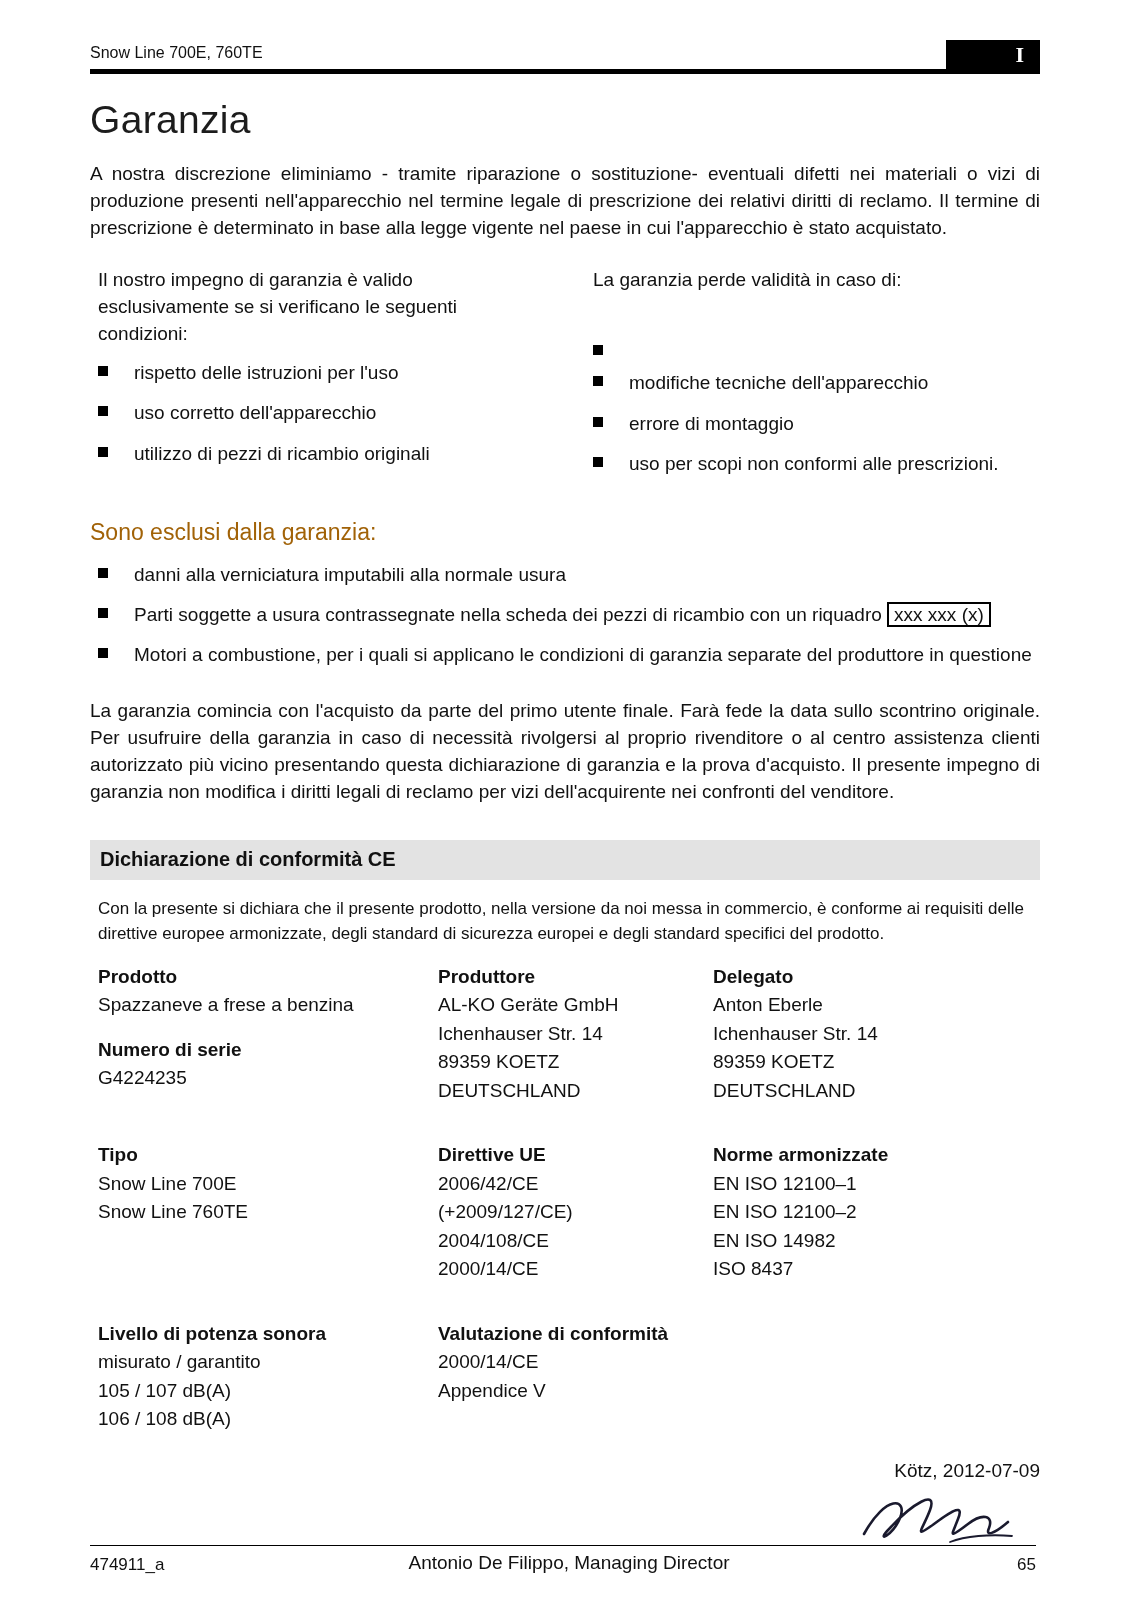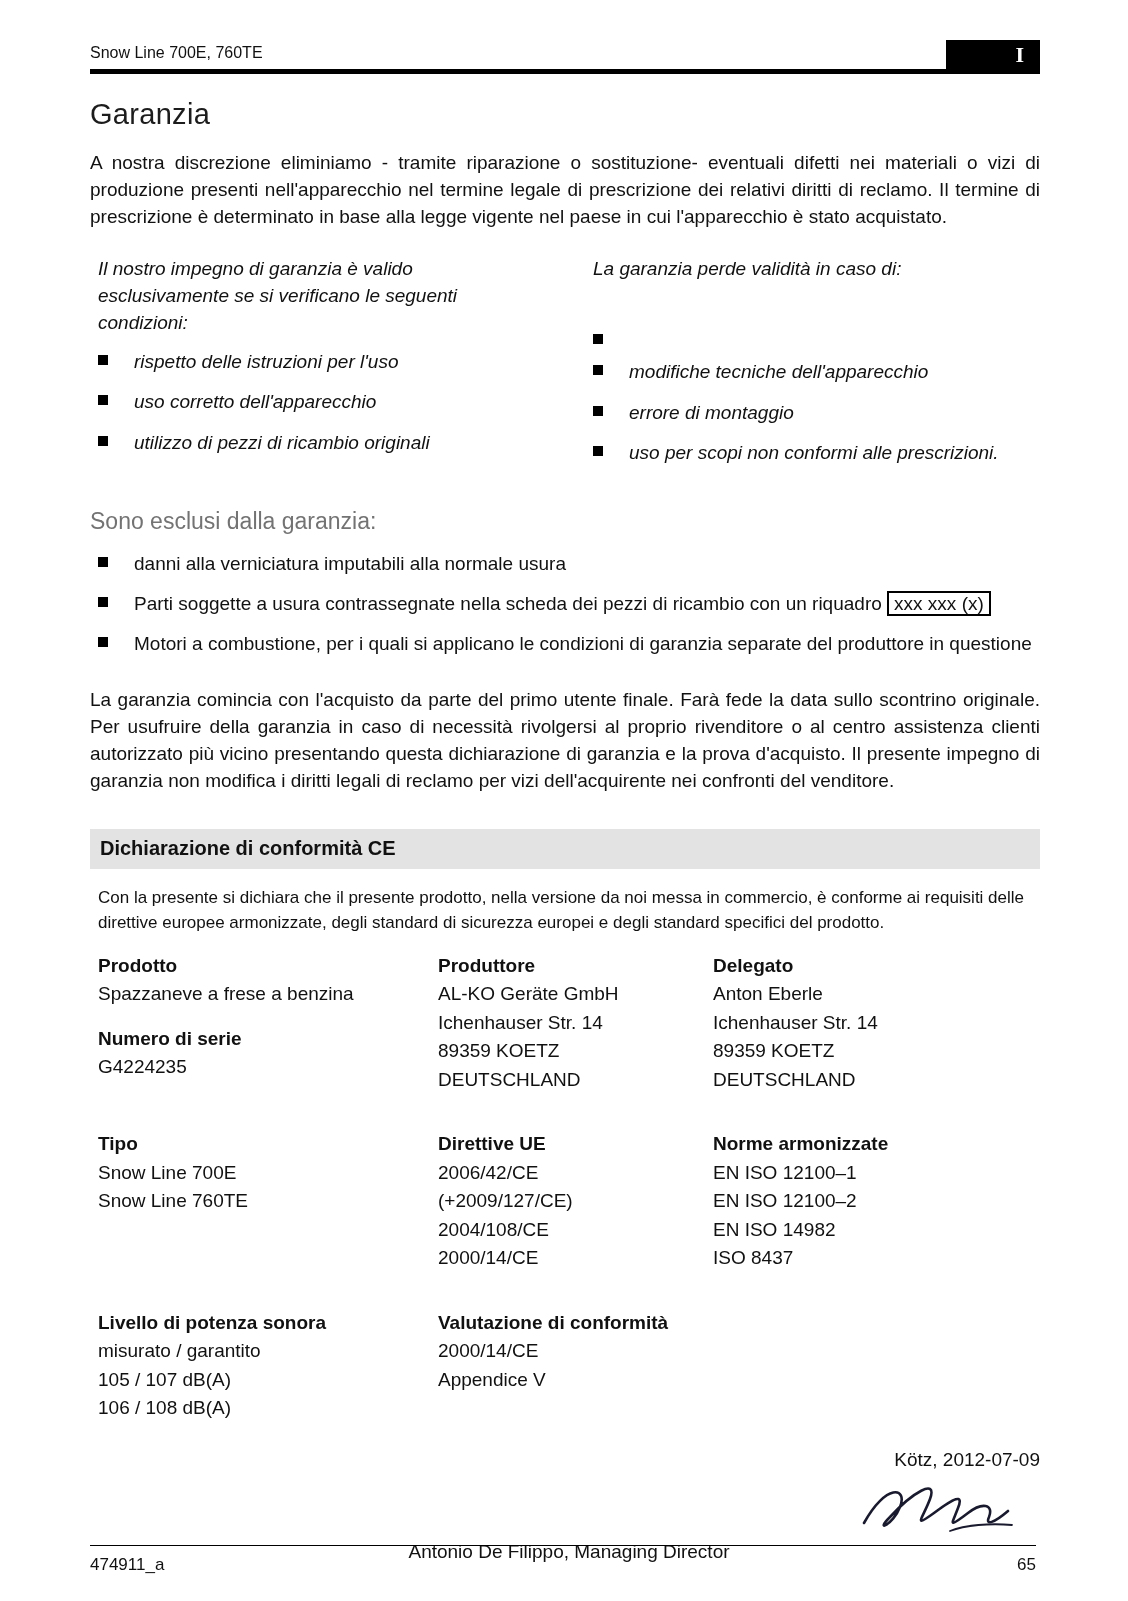--- a/index.html
+++ b/index.html
@@ -18,26 +18,26 @@
   .header-title { font-size:16px; padding-bottom:7px; color:#111; }
   .lang-badge {
     background:#000; color:#fff; width:94px; height:29px;
     display:flex; align-items:center; justify-content:flex-end;
     padding-right:16px;
     font-family:"Liberation Serif", serif; font-size:22px; font-weight:bold;
   }
   .header-rule { height:5px; background:#000; }
 
   
-  h1.title { font-size:29px; font-weight:normal; color:#1c1c1c; margin-top:24px; letter-spacing:0.3px; }
+  h1.title { font-size:39px; font-weight:normal; color:#1c1c1c; margin-top:24px; letter-spacing:0.3px; }
   .para { font-size:19px; line-height:1.43; text-align:justify; margin-top:18px; }
-  .subhead { font-size:23px; font-weight:normal; color:#737373; margin-top:28px; }
-
-  
-  .twocol { display:grid; grid-template-columns:1fr 1fr; column-gap:48px; margin-top:26px; padding-left:8px;font-style:italic; }
+  .subhead { font-size:23px; font-weight:normal; color:#a16207; margin-top:28px; }
+
+  
+  .twocol { display:grid; grid-template-columns:1fr 1fr; column-gap:48px; margin-top:26px; padding-left:8px; }
   .col-heading { font-size:19px; line-height:1.42; min-height:60px; }
   .blist { margin-top:12px; }
   .bitem { display:flex; gap:26px; margin-bottom:15px; font-size:19px; line-height:1.32; align-items:flex-start; }
   .sq { width:10px; height:10px; background:#000; flex:0 0 10px; margin-top:6px; }
   .fulllist { margin-top:16px; padding-left:8px; }
   .box { border:2px solid #000; padding:0 5px; white-space:nowrap; }
 
   
   .section-bar { background:#e3e3e3; padding:8px 10px 9px 10px; font-size:20px; font-weight:bold; margin-top:34px; }
   .decl { padding-left:8px; }

